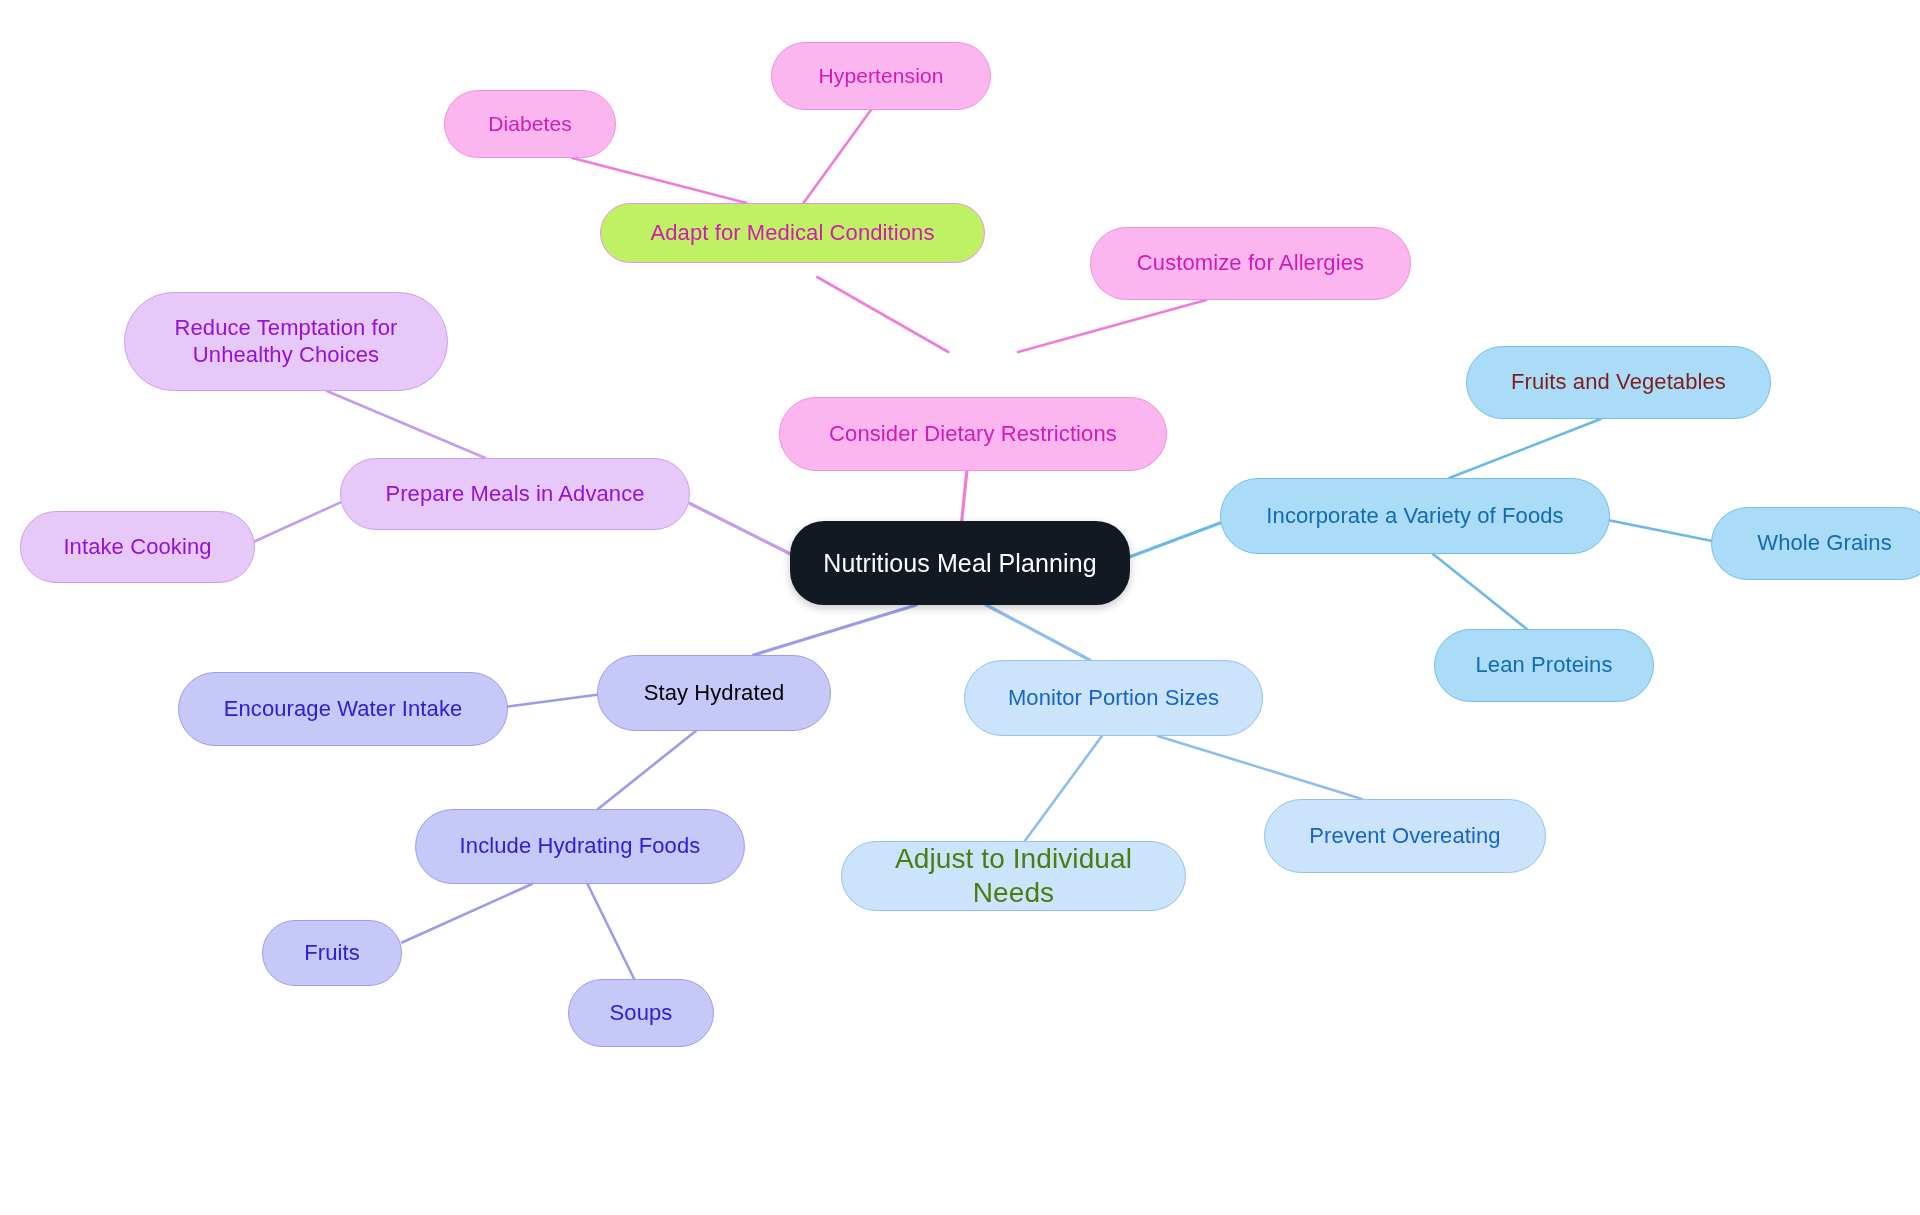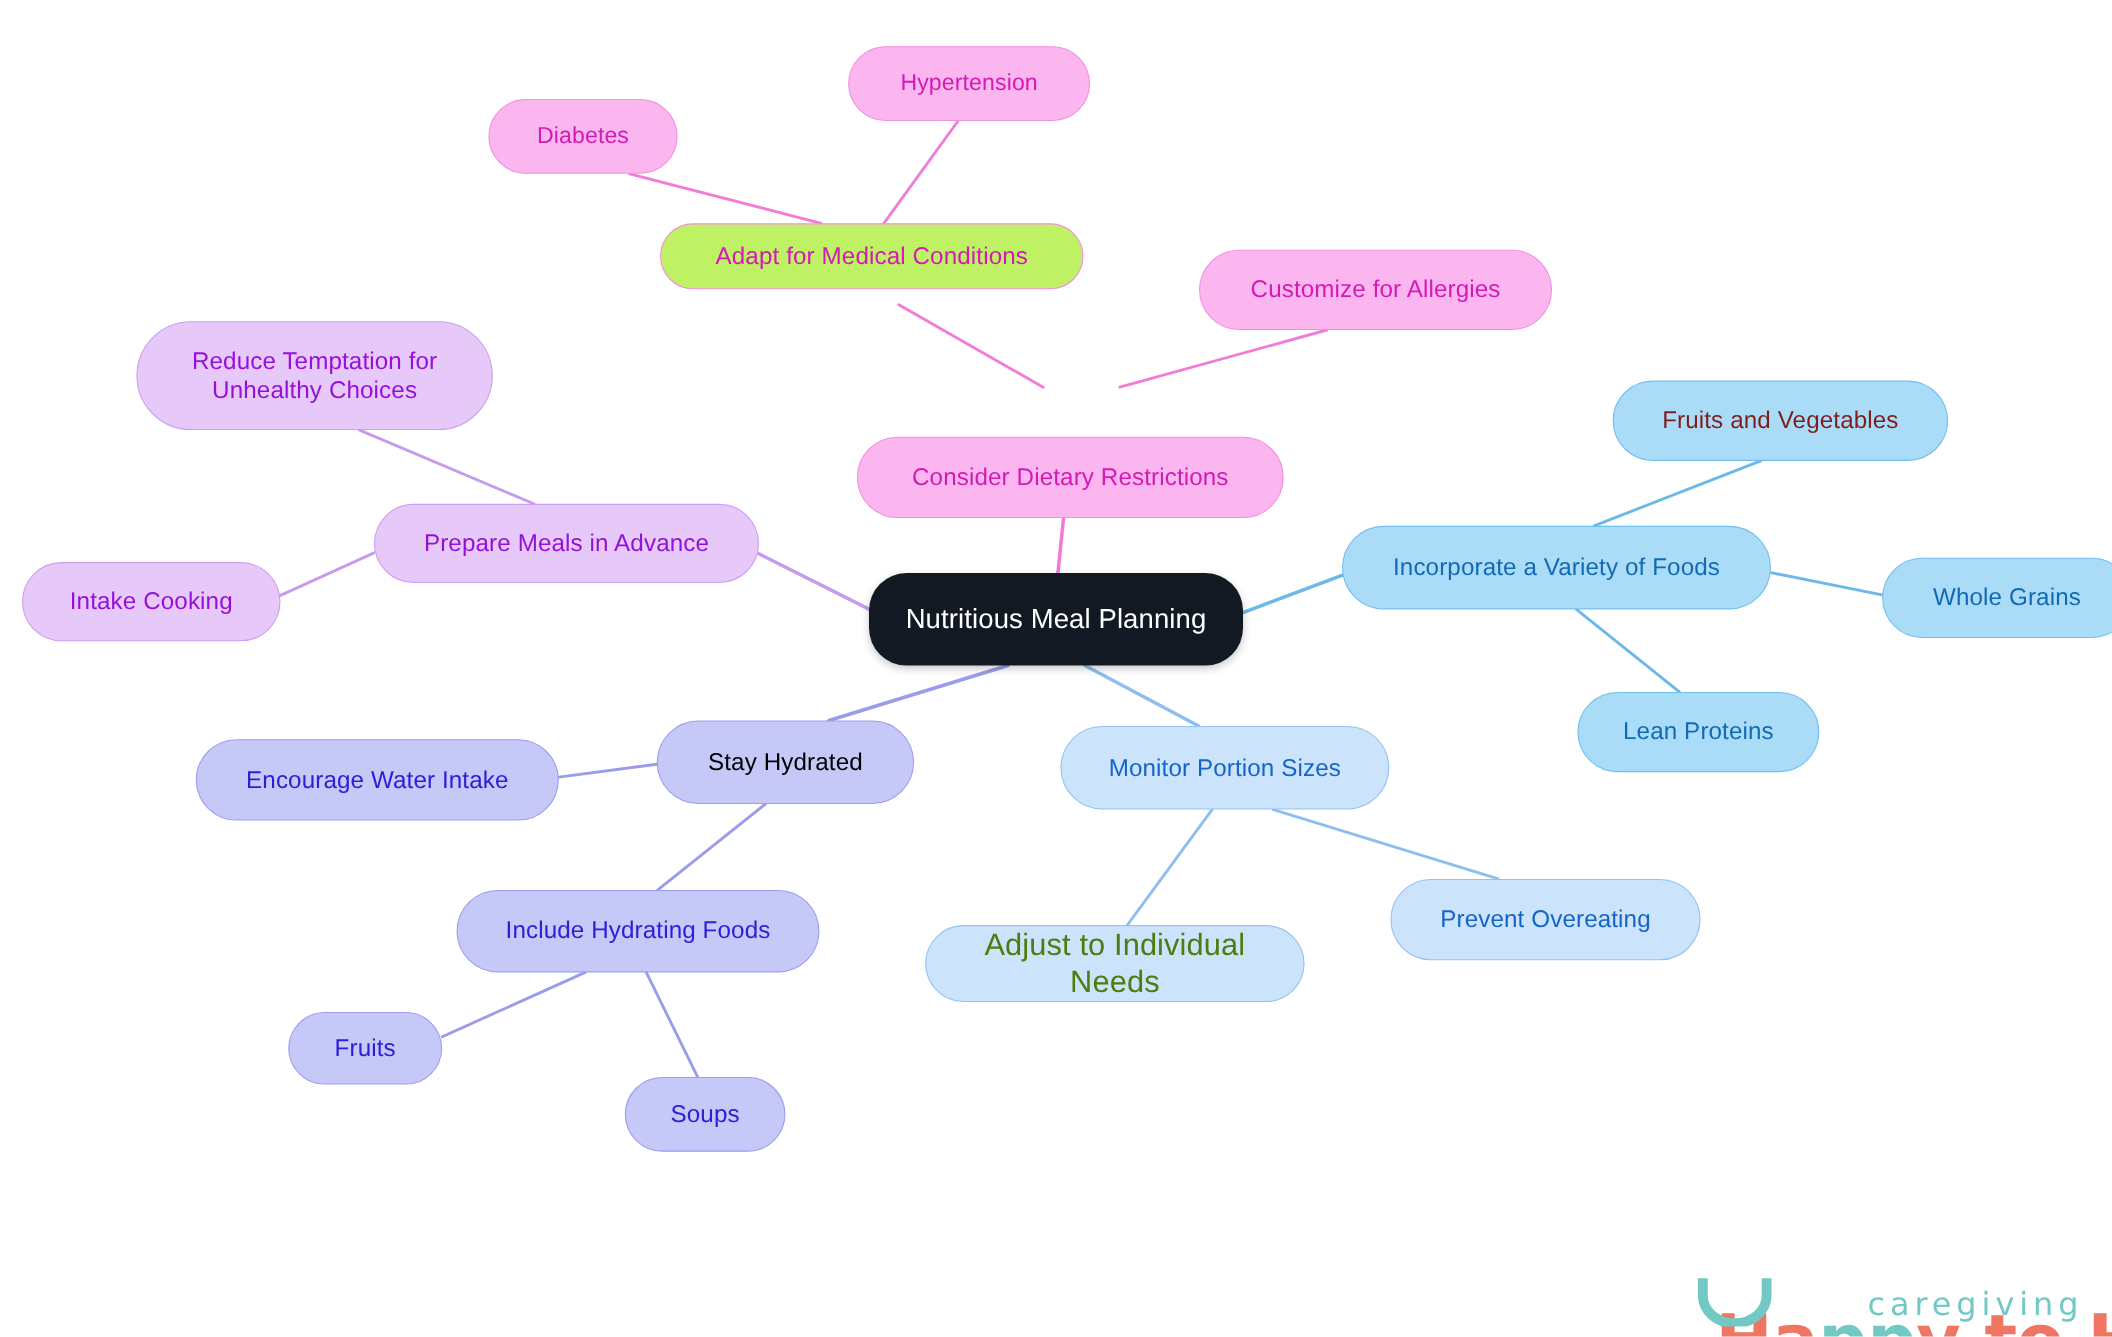--- a/index.html
+++ b/index.html
@@ -122,22 +122,13 @@
       <div class="node" style="left: 964px; top: 660px; width: 299px; height: 76px; font-size: 22px; background: rgb(203, 227, 251); border-color: rgb(149, 194, 240); color: rgb(21, 101, 201);"><span>Monitor Portion Sizes</span></div>
       <div class="node" style="left: 841px; top: 841px; width: 345px; height: 70px; font-size: 28px; background: rgb(203, 227, 251); border-color: rgb(149, 194, 240); color: #4d7c0f;"><span>Adjust to Individual Needs</span></div>
       <div class="node" style="left: 1264px; top: 799px; width: 282px; height: 74px; font-size: 22px; background: rgb(203, 227, 251); border-color: rgb(149, 194, 240); color: rgb(21, 101, 201);"><span>Prevent Overeating</span></div>
       <div class="node" style="left: 597px; top: 655px; width: 234px; height: 76px; font-size: 22px; background: rgb(198, 200, 248); border-color: rgb(155, 158, 238); color: #000000;"><span>Stay Hydrated</span></div>
       <div class="node" style="left: 178px; top: 672px; width: 330px; height: 74px; font-size: 22px; background: rgb(198, 200, 248); border-color: rgb(155, 158, 238); color: rgb(42, 32, 214);"><span>Encourage Water Intake</span></div>
       <div class="node" style="left: 415px; top: 809px; width: 330px; height: 75px; font-size: 22px; background: rgb(198, 200, 248); border-color: rgb(155, 158, 238); color: rgb(42, 32, 214);"><span>Include Hydrating Foods</span></div>
       <div class="node" style="left: 262px; top: 920px; width: 140px; height: 66px; font-size: 22px; background: rgb(198, 200, 248); border-color: rgb(155, 158, 238); color: rgb(42, 32, 214);"><span>Fruits</span></div>
       <div class="node" style="left: 568px; top: 979px; width: 146px; height: 68px; font-size: 22px; background: rgb(198, 200, 248); border-color: rgb(155, 158, 238); color: rgb(42, 32, 214);"><span>Soups</span></div>
     </div>
 
-  <div id="logo">
-    <div class="logo-main">
-      <span style="color: rgb(240, 118, 99);">Ha</span><span style="color: rgb(114, 201, 195);">pp</span><span style="color: rgb(240, 118, 99);">y</span><span style="color: rgb(240, 118, 99);"> to Help</span>
-    </div>
-    <svg style="position:absolute;left:112px;top:50px;" width="70" height="48" viewBox="0 0 70 48" xmlns="http://www.w3.org/2000/svg">
-      <path d="M6 4 L6 20 A29 25 0 0 0 64 20 L64 4" fill="none" stroke-width="9" stroke-linecap="butt" class="smile-path" stroke="#72c9c3"></path>
-    </svg>
-    <div class="logo-sub" style="color: rgb(114, 201, 195);">caregiving</div>
-  </div>
 </div>
 
 </body></html>

